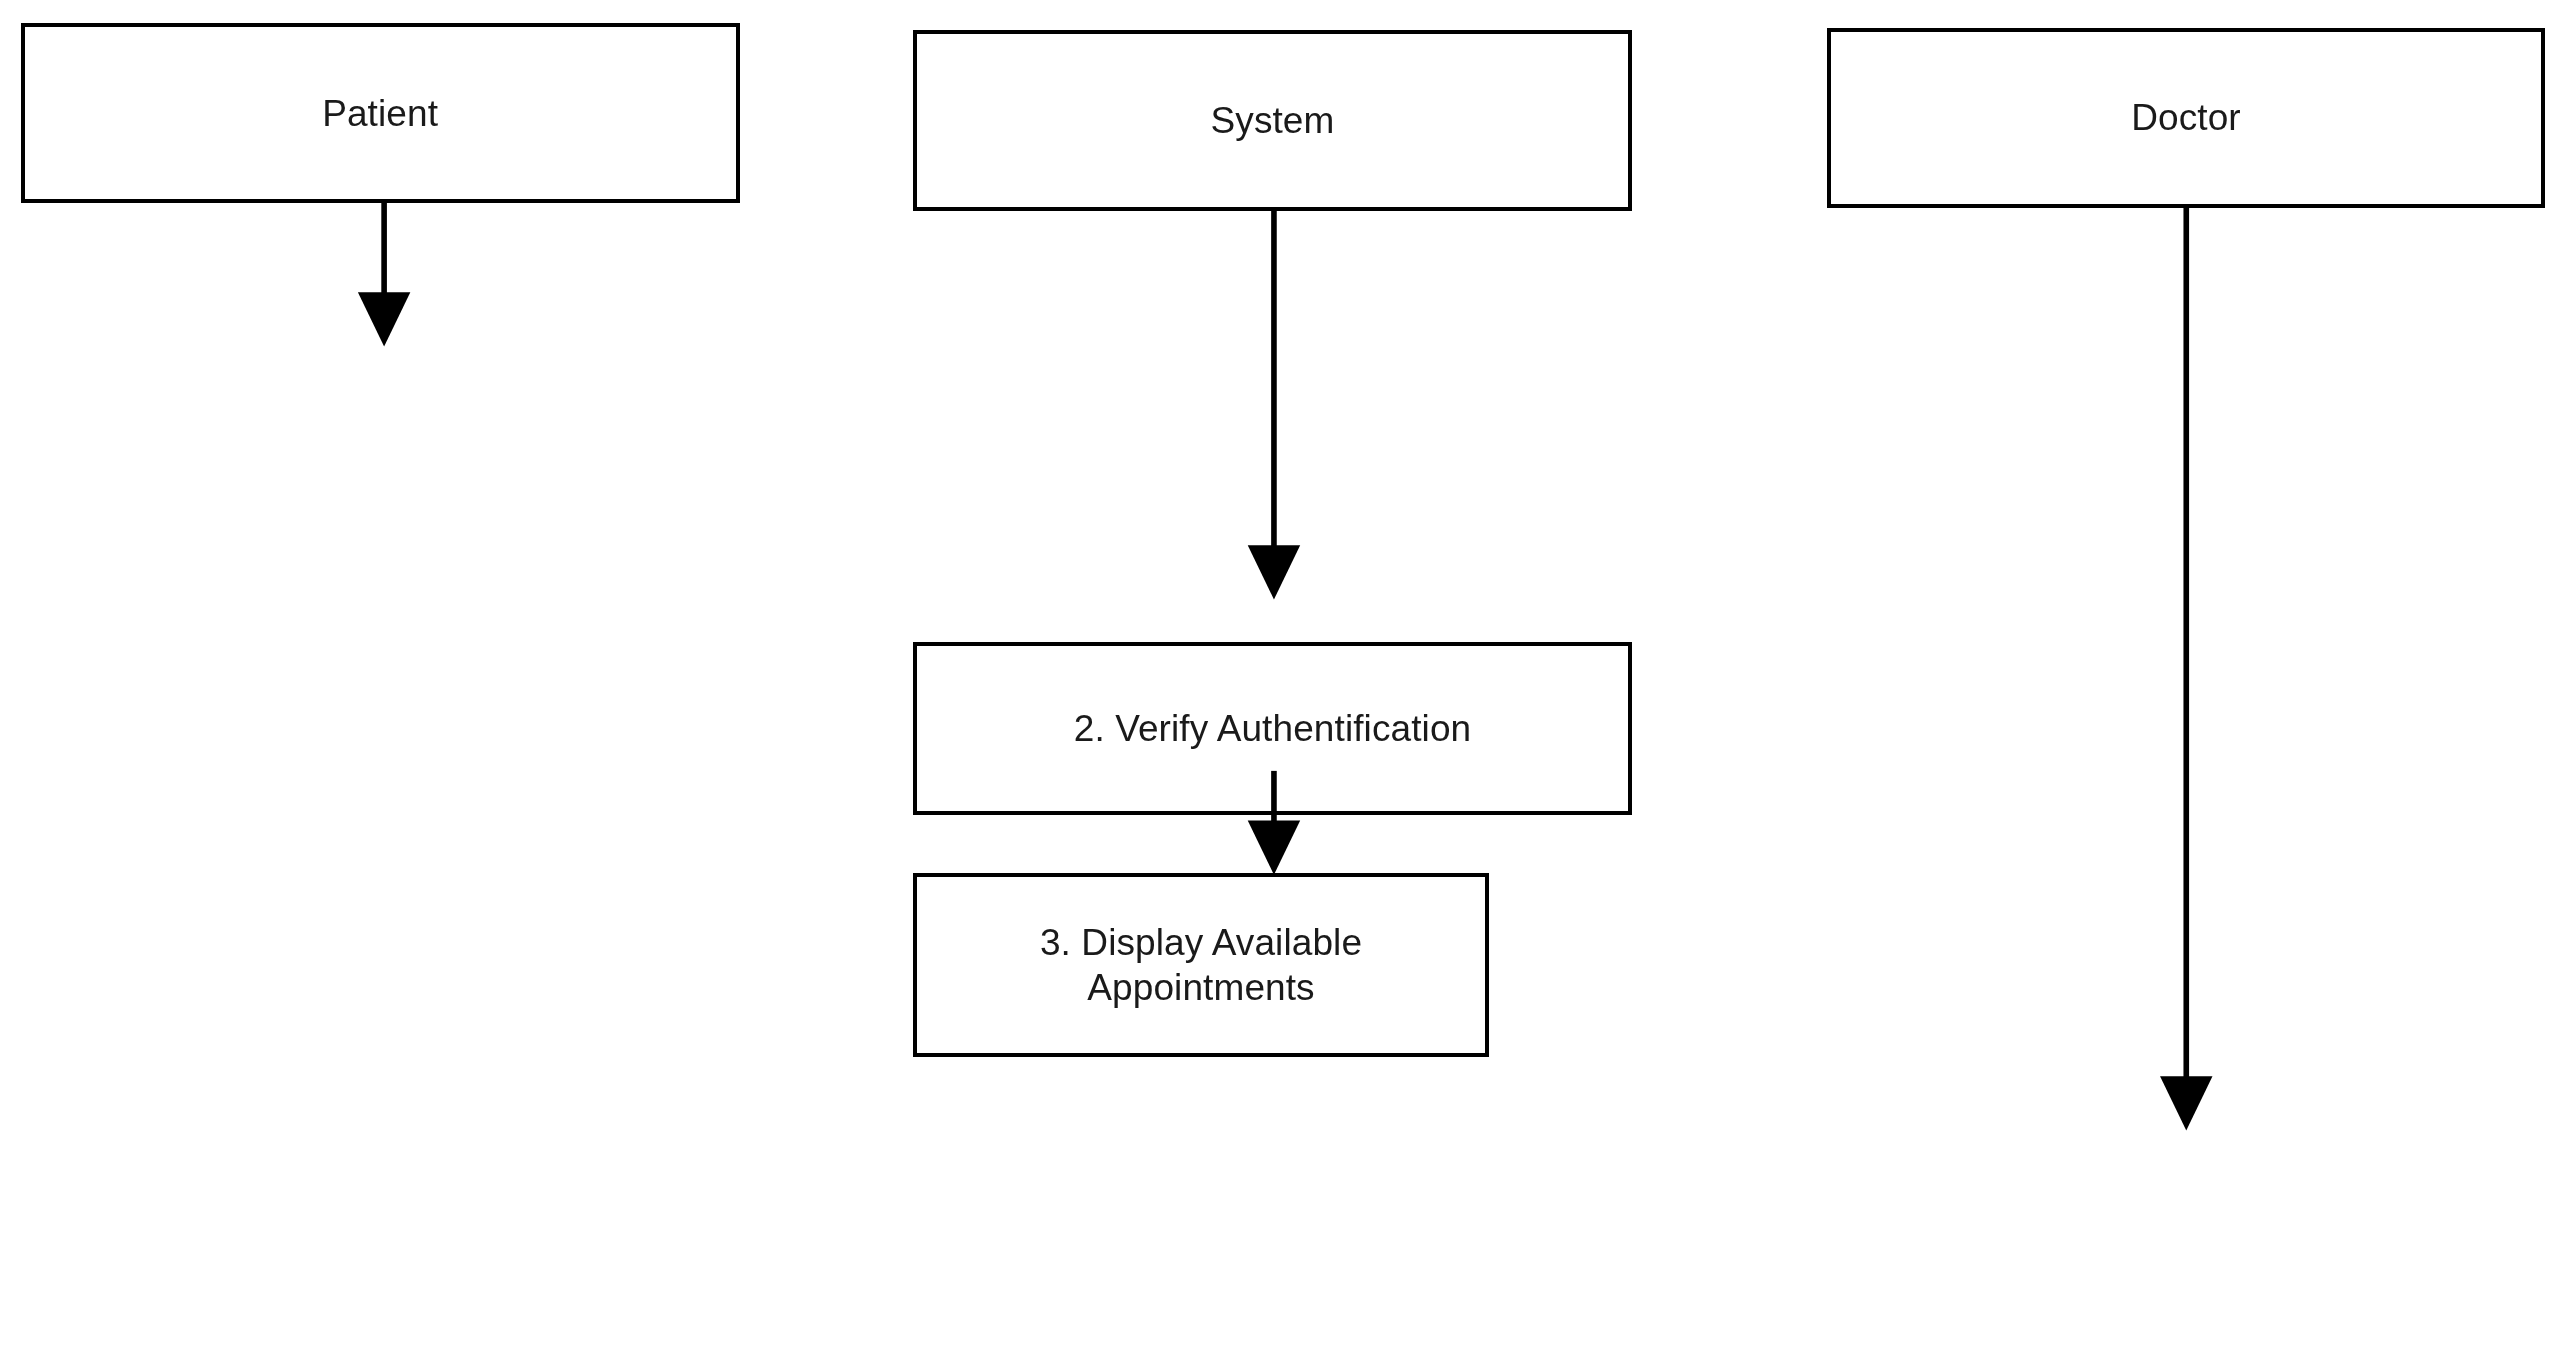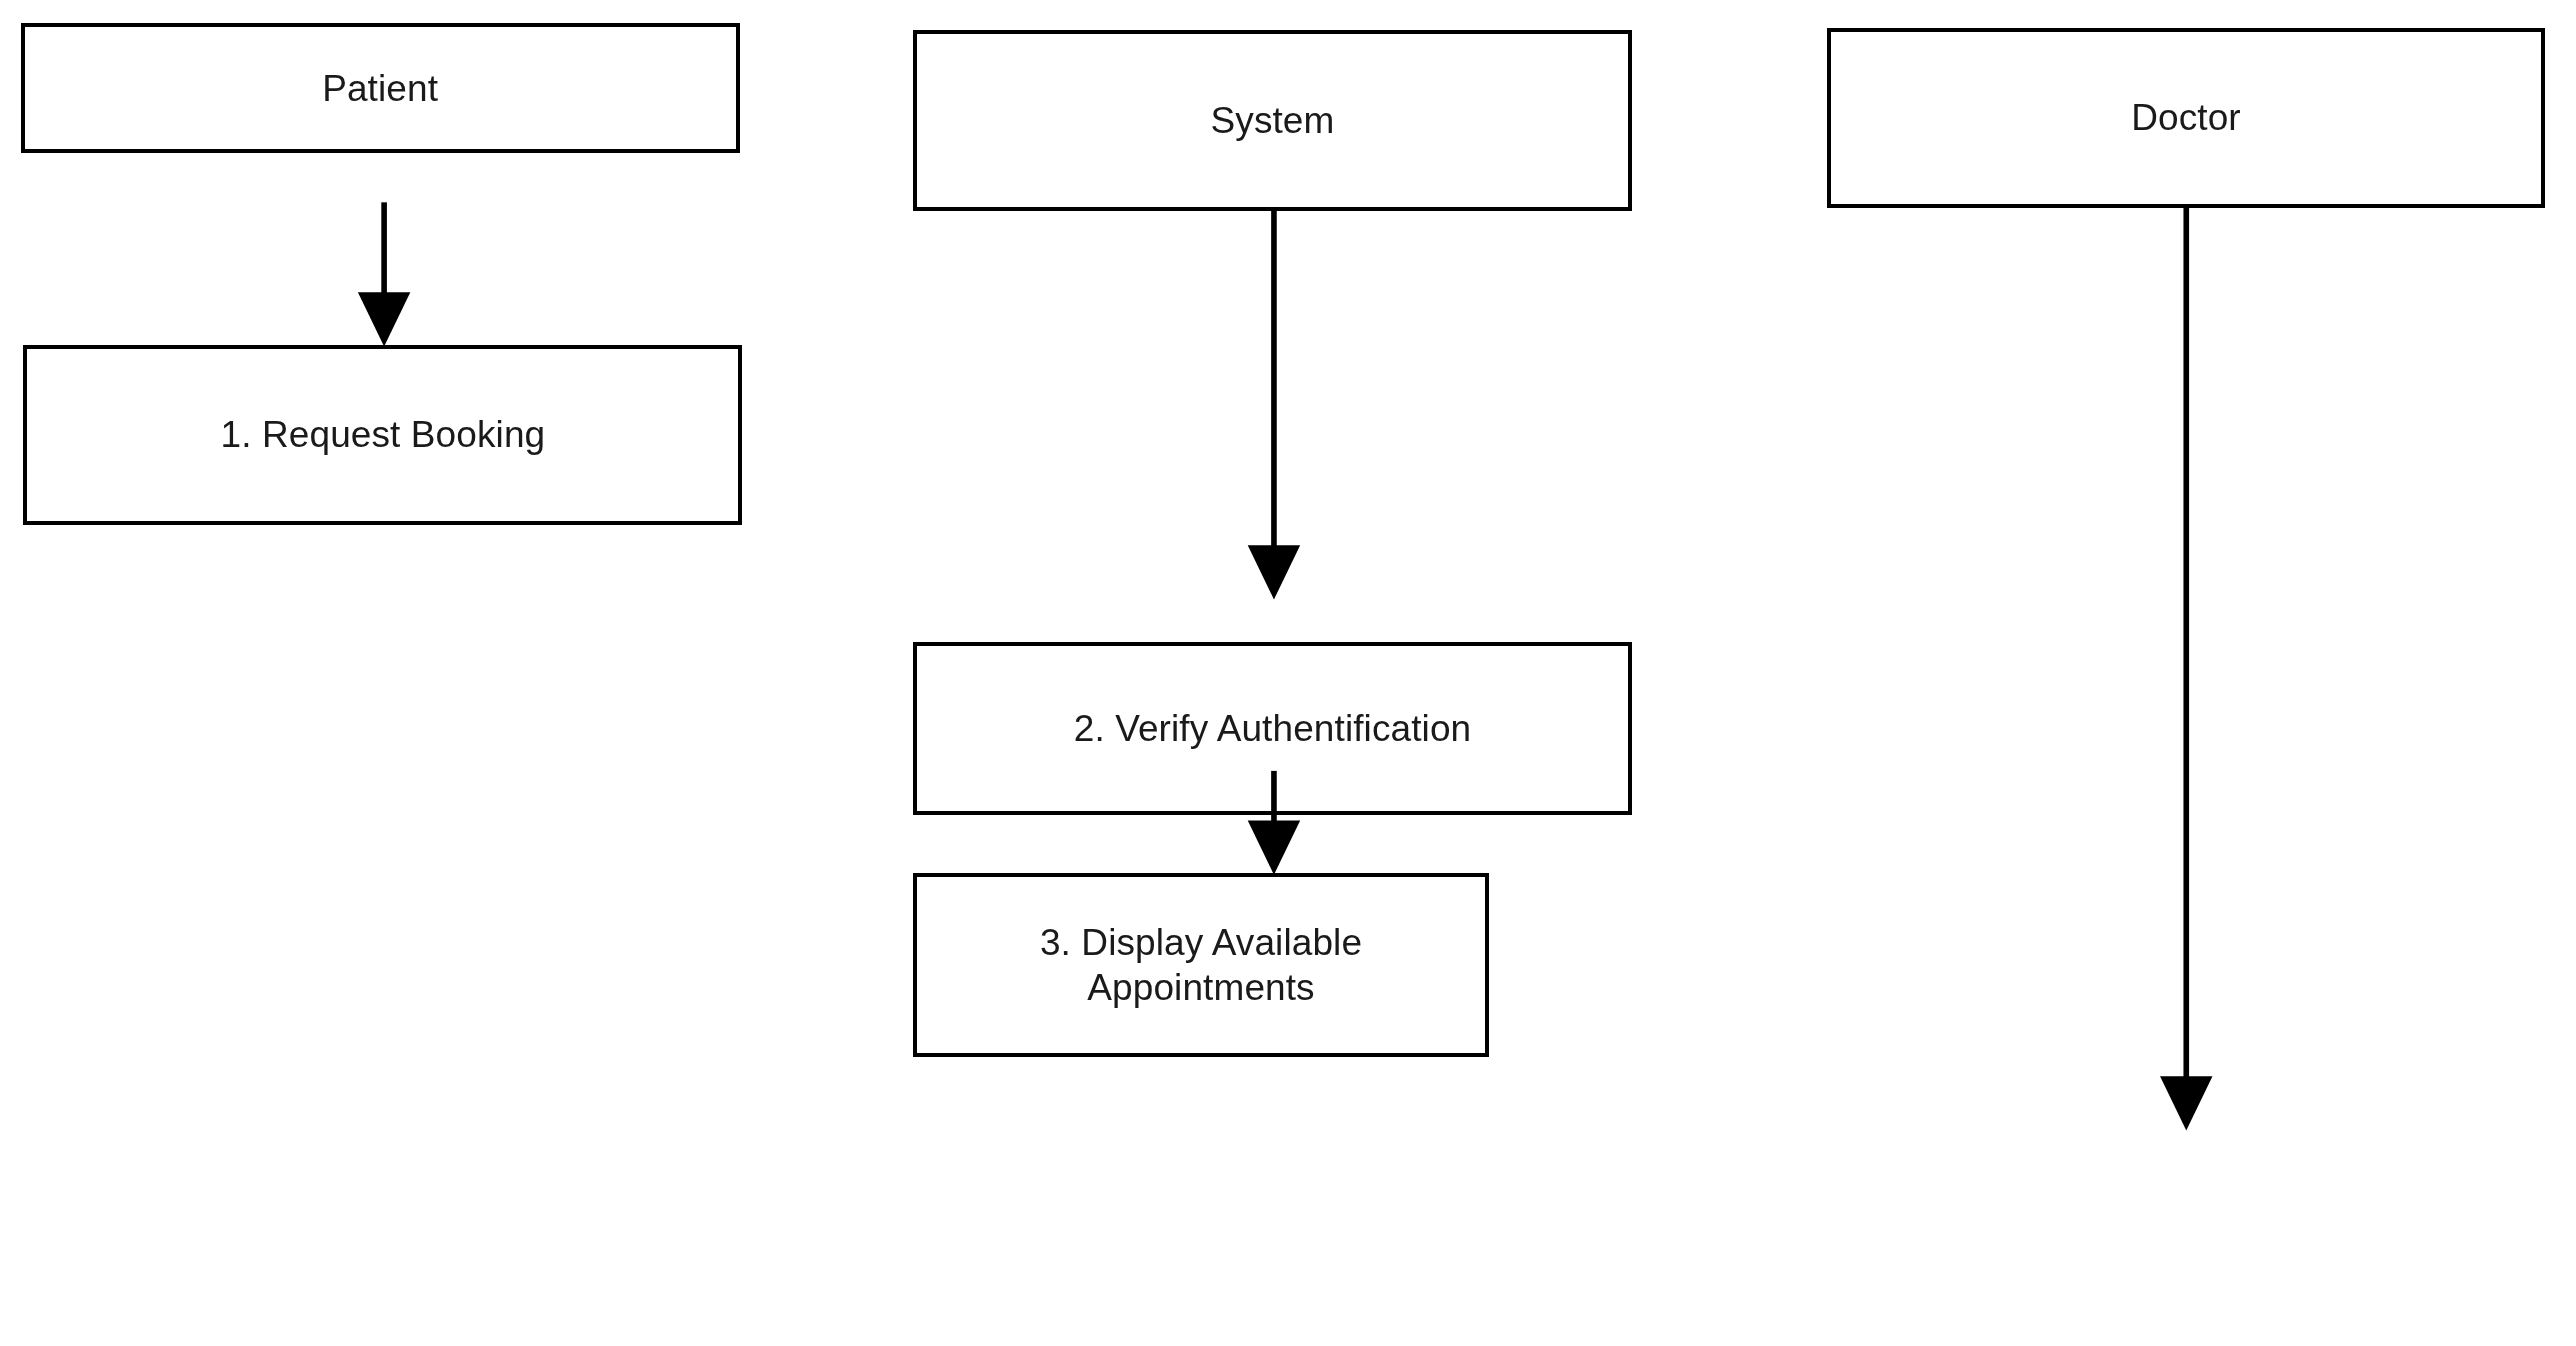--- a/index.html
+++ b/index.html
@@ -33,21 +33,21 @@
     font-family: "Liberation Sans", sans-serif;
     font-size: 37px;
     font-weight: 400;
     color: #1a1a1a;
     line-height: 1.22;
     letter-spacing: 0.1px;
     padding: 0 15px;
     white-space: pre-line;
   }
   
-  #lane-patient   { left: 20.6px;   top: 23.4px;   width: 719px; height: 130px; }
+  #lane-patient   { left: 20.6px;   top: 23.4px;   width: 719px; height: 180px; }
   #lane-system    { left: 913px;  top: 30px;   width: 719px; height: 181px; }
   #lane-doctor    { left: 1827px; top: 28px;   width: 718px; height: 180px; }
 
   
   #step-1 { left: 23.4px;   top: 345px;  width: 719px; height: 180px; }
   #step-2 { left: 913px;  top: 598px;  width: 719px; height: 173px; margin-top: 44px; }
   #step-3 { left: 913px;  top: 873px;  width: 576px; height: 184px; }
   #step-4 { left: 1825px; top: 1129px; width: 718px; height: 181px; }
 
   
@@ -79,23 +79,20 @@
   </div>
 
   <div class="node-box" id="lane-system">
     <span class="node-label">System</span>
   </div>
 
   <div class="node-box" id="lane-doctor">
     <span class="node-label">Doctor</span>
   </div>
 
-  <div class="node-box" id="step-1">
-    <span class="node-label">1. Request Booking</span>
-  </div>
 
   <div class="node-box" id="step-2">
     <span class="node-label">2. Verify Authentification</span>
   </div>
 
   <div class="node-box" id="step-3">
     <span class="node-label">3. Display Available
 Appointments</span>
   </div>
 

